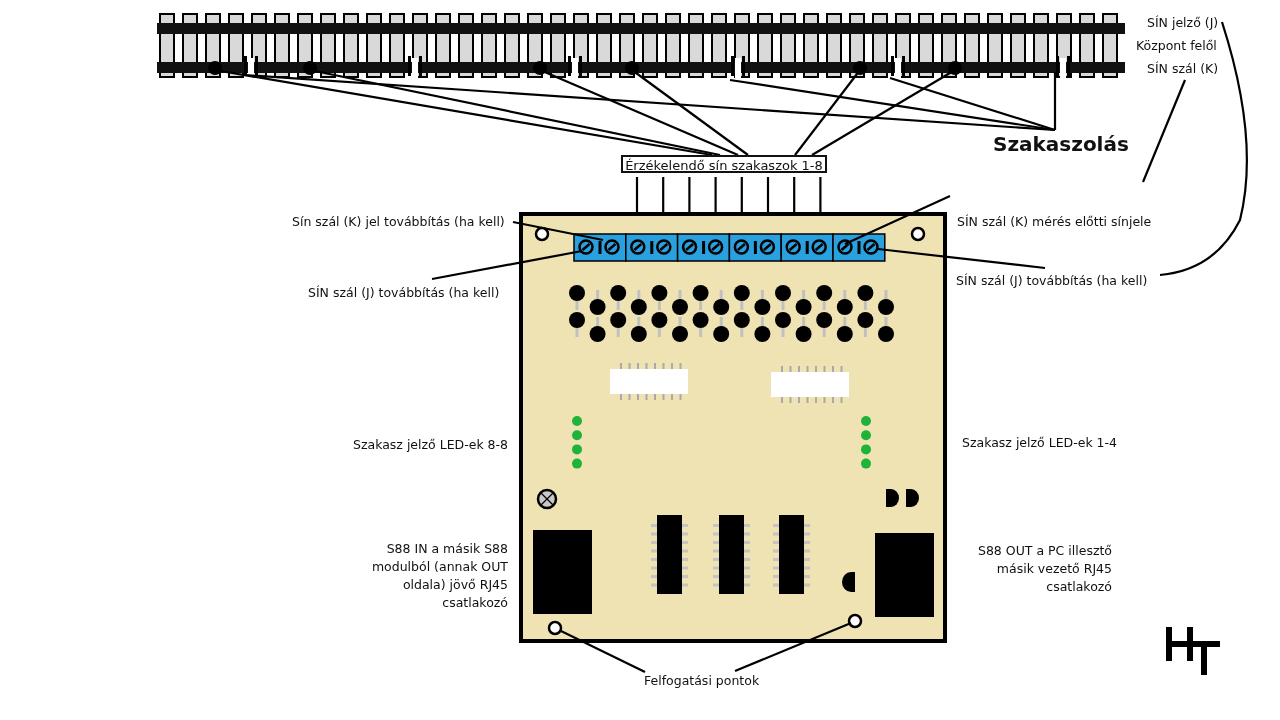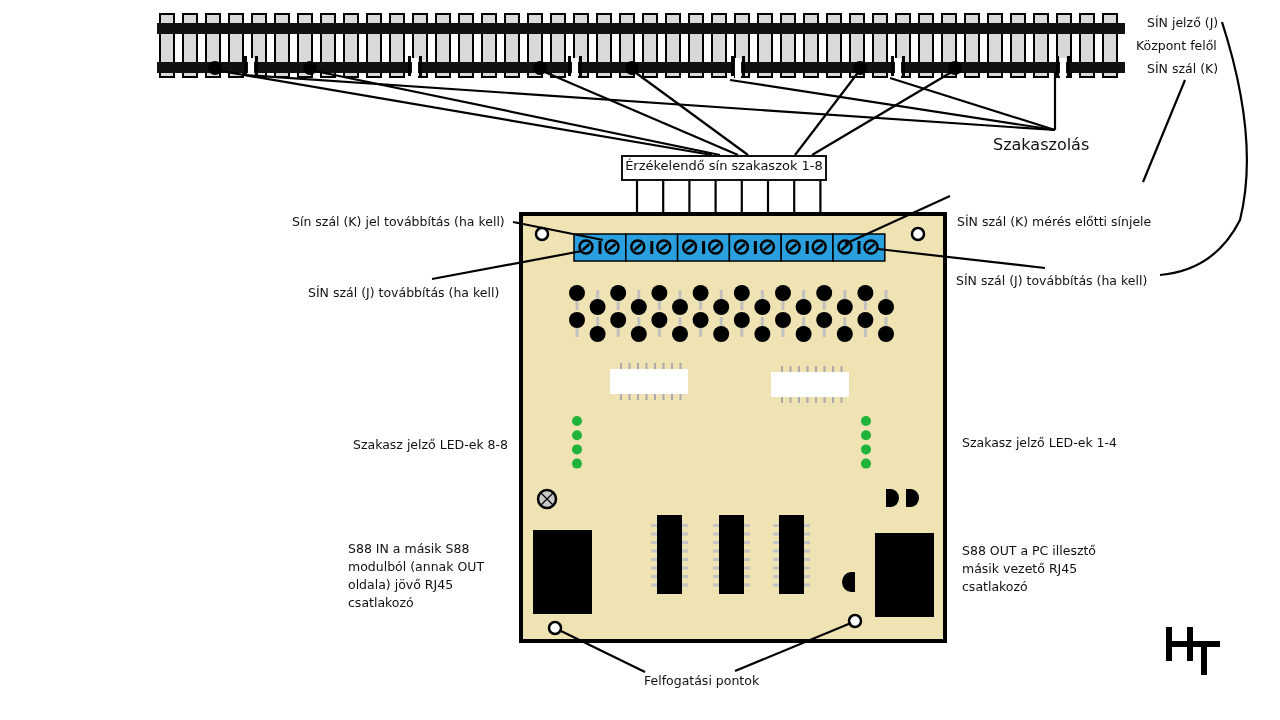--- a/index.html
+++ b/index.html
@@ -1,21 +1,21 @@
 <!DOCTYPE html>
 <html><head>
 <meta charset="utf-8">
 <style>
   html,body{margin:0;padding:0;background:#ffffff;}
   body{width:1280px;height:720px;position:relative;overflow:hidden;font-family:"DejaVu Sans",sans-serif;}
   #stage{position:absolute;left:0;top:0;width:1280px;height:720px;}
   .lbl{position:absolute;font-family:"DejaVu Sans",sans-serif;font-size:12.5px;color:#111;white-space:nowrap;line-height:17px;}
-  .lbl.multi{white-space:normal;}
-  .lbl.big{font-size:16px;}
-  .sec-box{position:absolute;left:621px;top:155px;width:206px;height:26px;border:2px solid #111;background:#fff;box-sizing:border-box;
+  .lbl.multi{white-space:normal;text-align:right;}
+  .lbl.big{font-size:20px;font-weight:bold;}
+  .sec-box{position:absolute;left:621px;top:155px;width:206px;height:18px;border:2px solid #111;background:#fff;box-sizing:border-box;
     font-family:"DejaVu Sans",sans-serif;font-size:13px;line-height:18px;text-align:center;color:#111;}
   .logo{position:absolute;left:1163px;top:624px;width:60px;height:52px;}
 </style>
 </head>
 <body>
 
 <svg id="stage" width="1280" height="720" viewBox="0 0 1280 720" xmlns="http://www.w3.org/2000/svg">
 
   <g id="track">
       <rect x="160" y="14" width="14" height="63" fill="#d9d9d9" stroke="#000" stroke-width="2"></rect>

